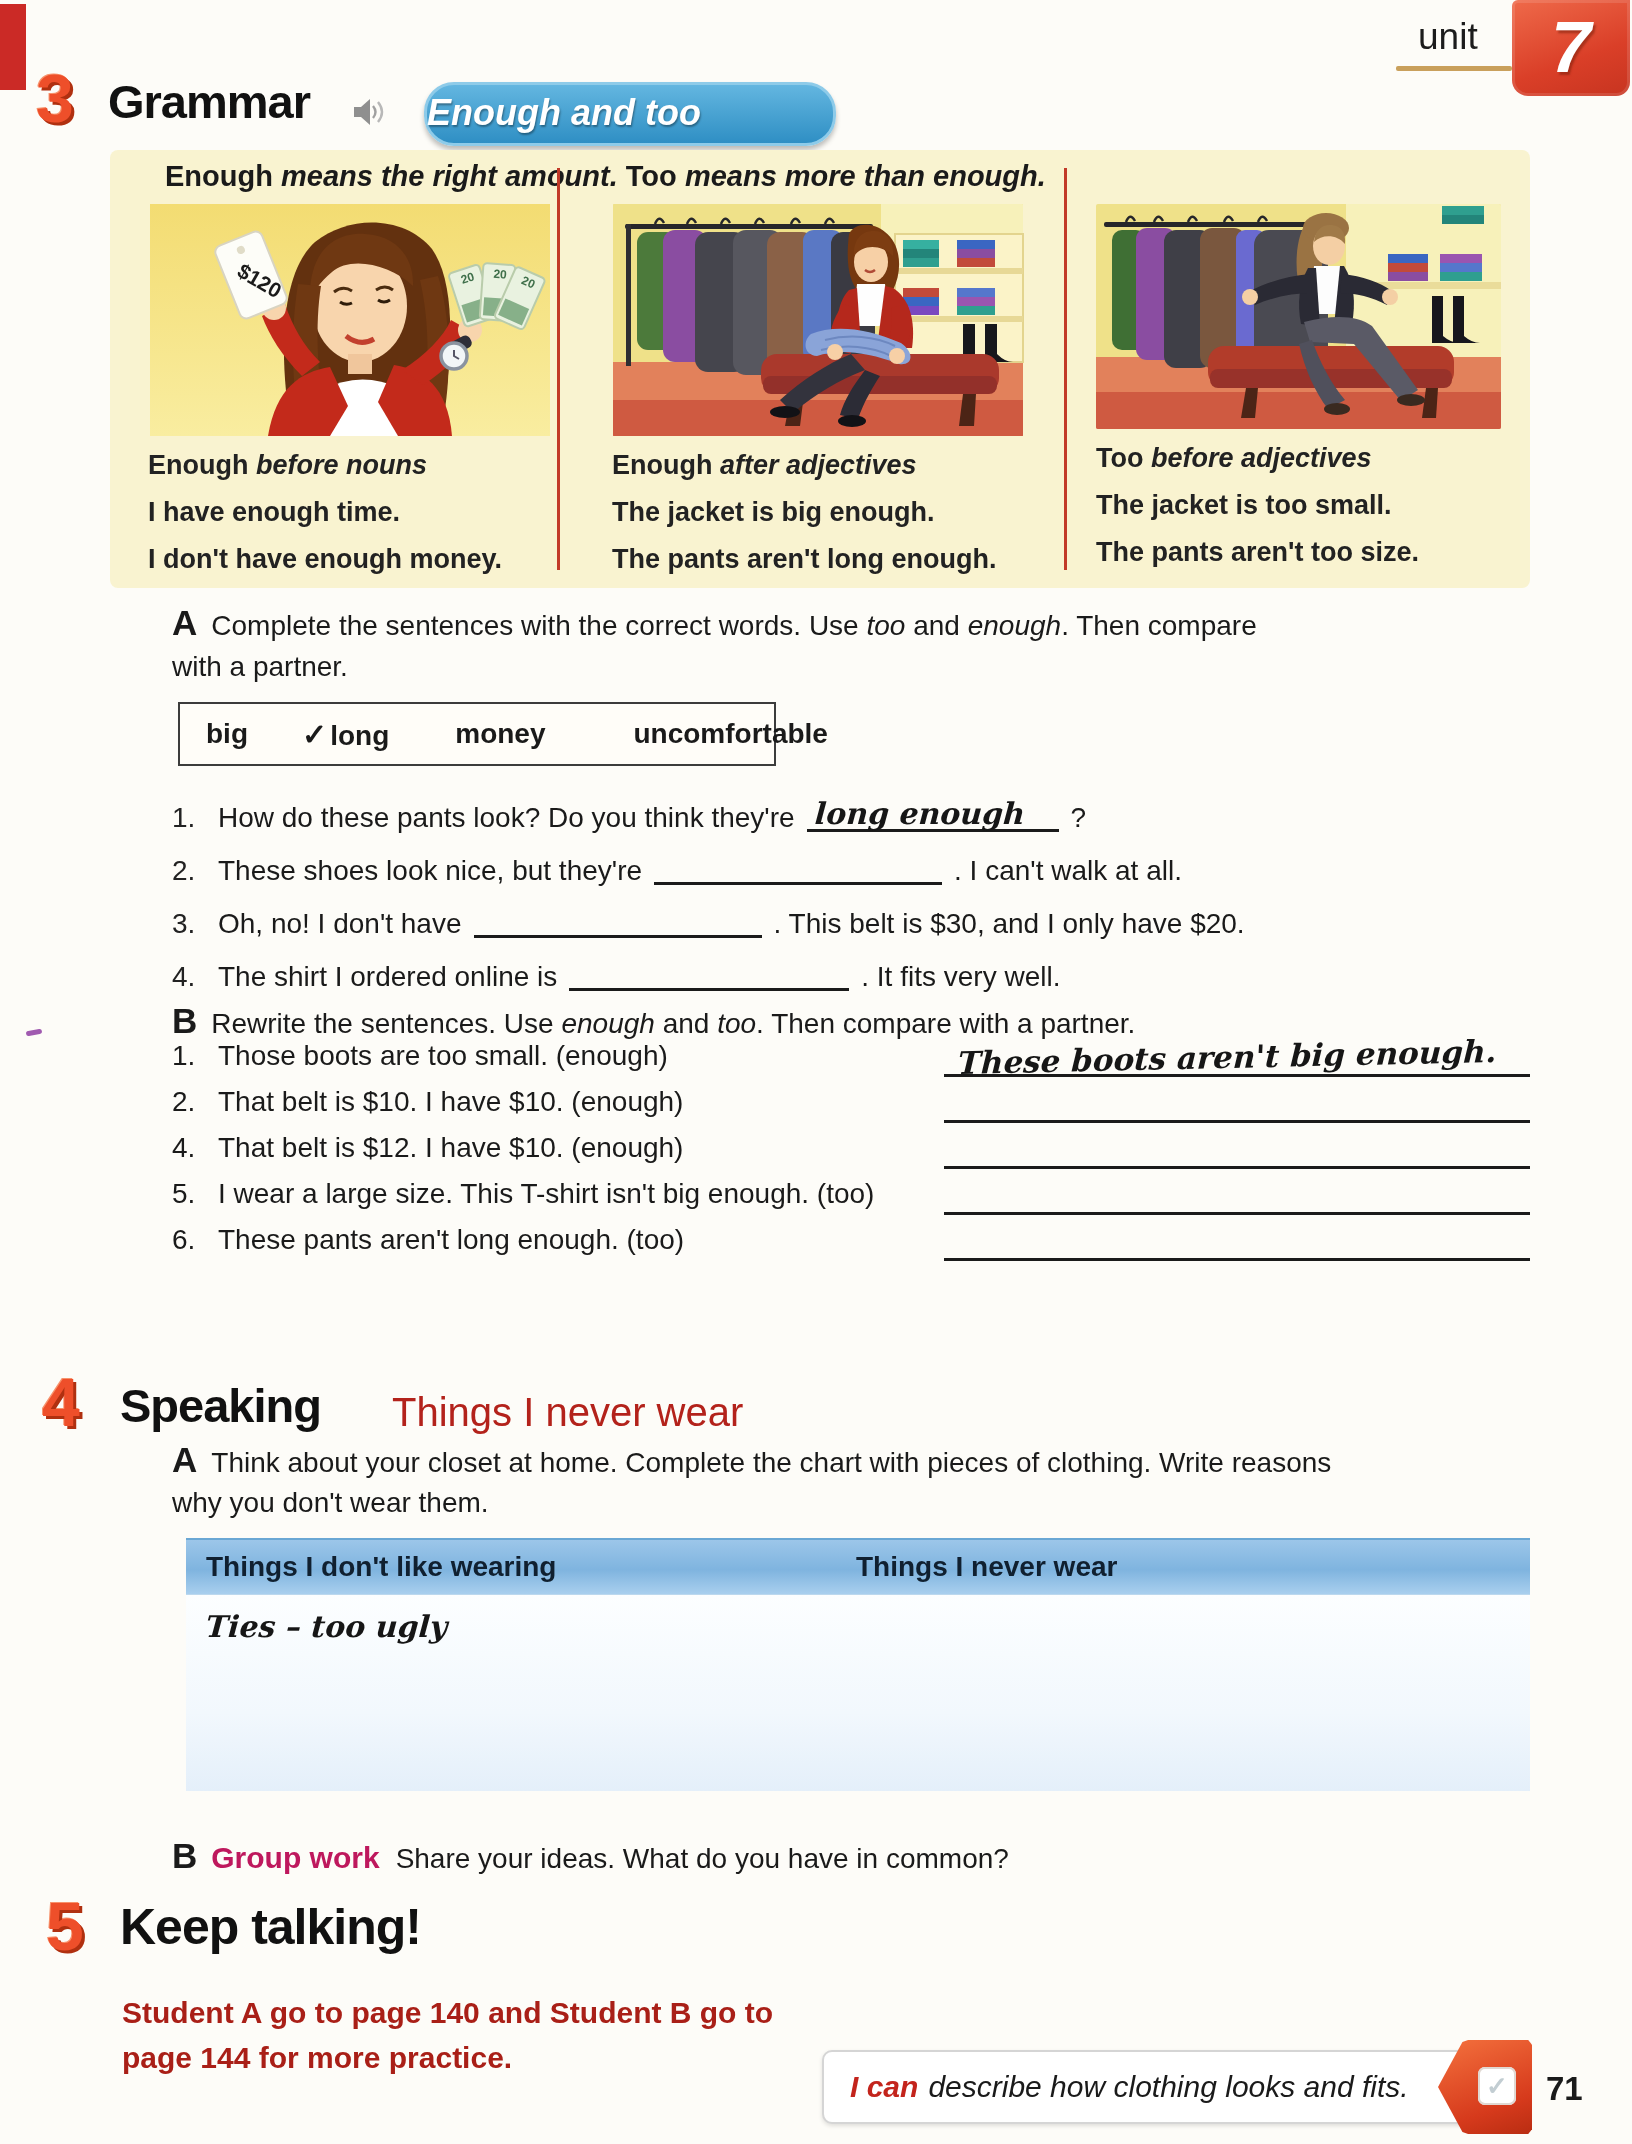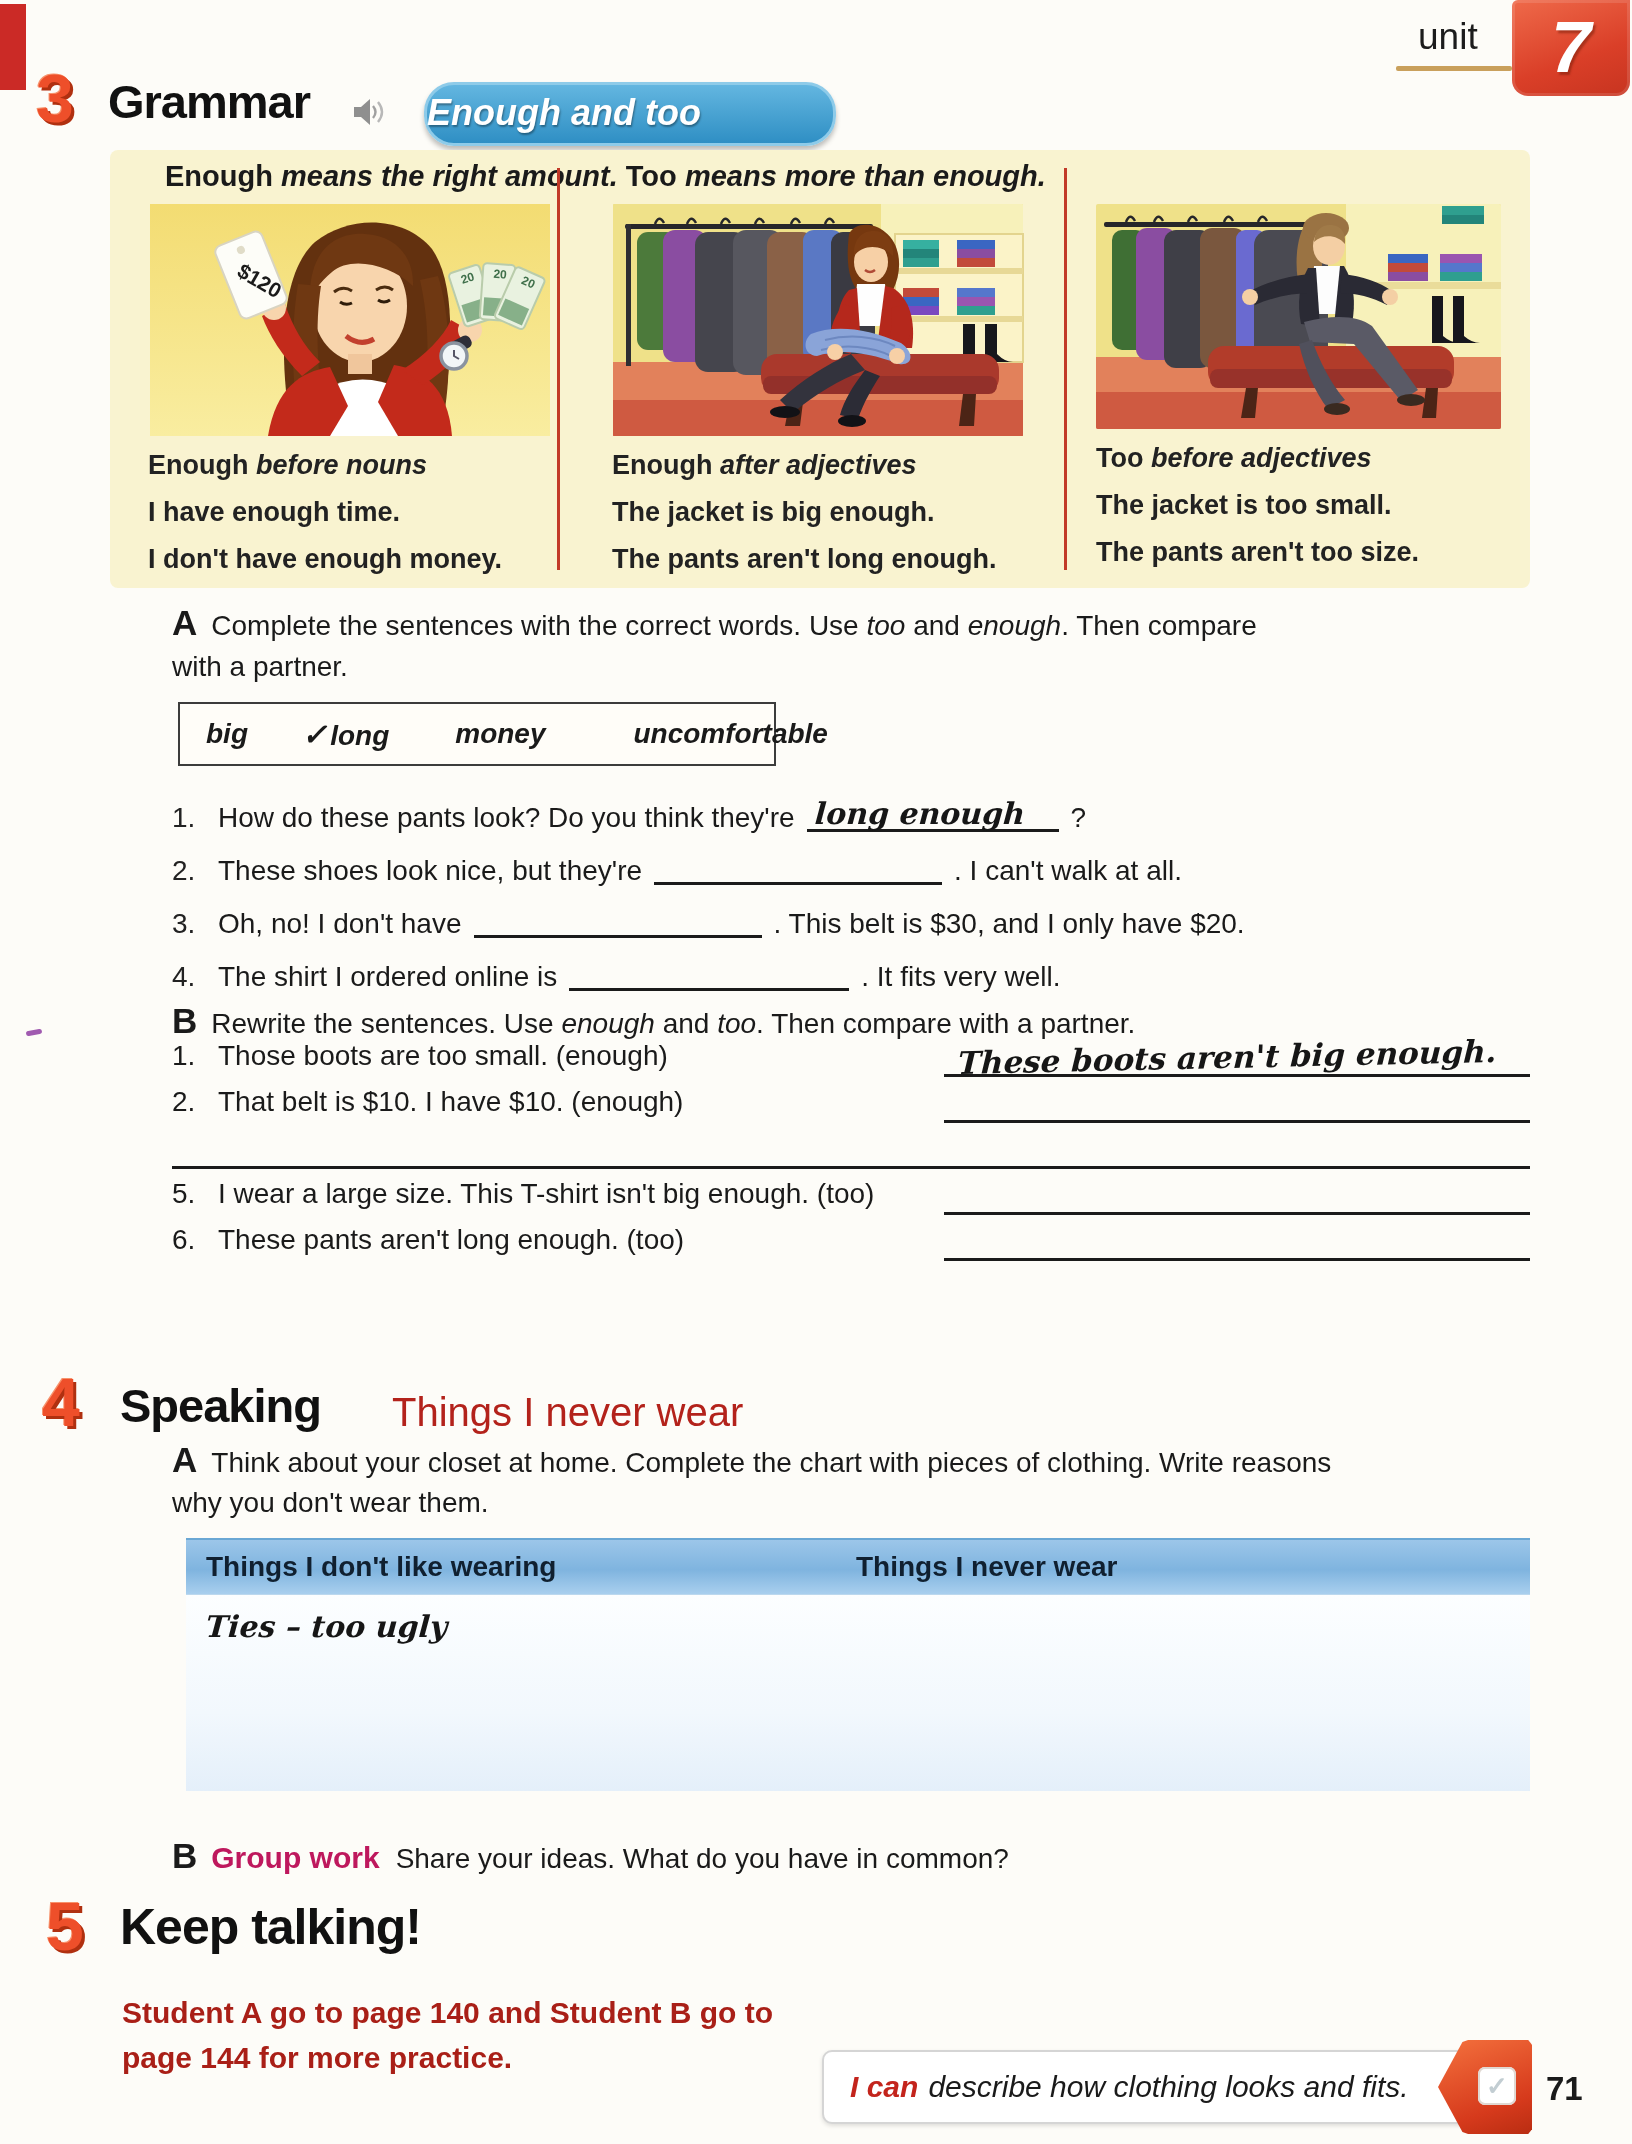--- a/index.html
+++ b/index.html
@@ -36,21 +36,21 @@
   .divider{position:absolute;top:18px;width:3px;height:402px;background:#c23a28;}
   .g-col{position:absolute;top:54px;}
   .g-col figure{margin:0;}
   .g-col svg{display:block;border-radius:2px;}
   .cap{margin-top:12px;font-size:27px;line-height:35px;font-weight:600;color:#222;}
 
   
   .exa-head{position:absolute;left:172px;top:602px;width:1090px;font-size:28px;line-height:41px;}
   .marker{font-size:35px;font-weight:900;margin-right:14px;}
   .word-box{position:absolute;left:178px;top:702px;width:598px;height:64px;border:2px solid #3c3c3c;background:#fffdf8;
-            box-sizing:border-box;display:flex;align-items:center;padding:0 26px;font-size:28px;font-weight:600;font-style:italic;}
+            box-sizing:border-box;display:flex;align-items:center;padding:0 26px;font-size:28px;font-weight:600;}
   .word-box .w1{margin-right:54px;}.word-box .w2{margin-right:66px;}.word-box .w3{margin-right:88px;}
   .check{font-weight:900;font-size:30px;margin-right:3px;}
   .a-items{position:absolute;left:172px;top:796px;width:1360px;}
   .a-row{display:flex;align-items:baseline;font-size:28px;height:38px;margin-bottom:15px;white-space:nowrap;}
   .a-row .num{width:46px;color:#222;}
   .blank{position:relative;display:inline-block;height:1em;border-bottom:3px solid #1b1b1b;margin:0 12px;top:5px;}
   .blank .hand{position:absolute;left:8px;bottom:-2px;font-size:30px;white-space:nowrap;}
   .a-row:nth-child(1) .blank{width:252px;}
   .a-row:nth-child(2) .blank{width:288px;}
   .a-row:nth-child(3) .blank{width:288px;}
@@ -372,20 +372,21 @@
           <span class="hand">These boots aren't big enough.</span>
         </div>
     </div>
     <div class="b-row">
       <div class="b-left"><span class="num">2.</span><span>That belt is $10. I have $10. (enough)</span></div>
       <div class="b-ans">
           <span class="hand"></span>
         </div>
     </div>
     <div class="b-row">
+      <div class="b-left"><span class="num">4.</span><span>That belt is $12. I have $10. (enough)</span></div>
       <div class="b-ans">
           <span class="hand"></span>
         </div>
     </div>
     <div class="b-row">
       <div class="b-left"><span class="num">5.</span><span>I wear a large size. This T-shirt isn't big enough. (too)</span></div>
       <div class="b-ans">
           <span class="hand"></span>
         </div>
     </div>

